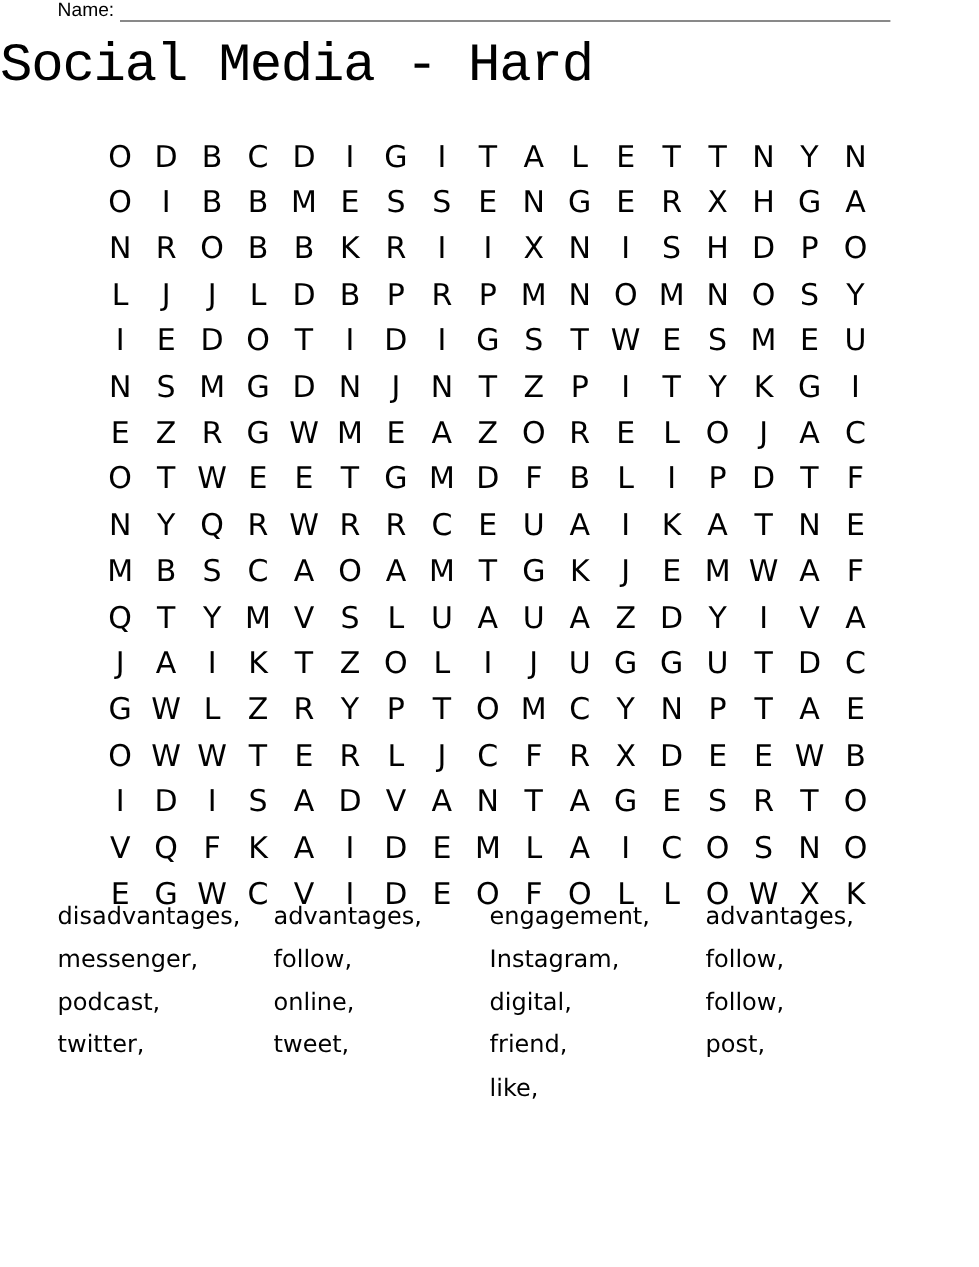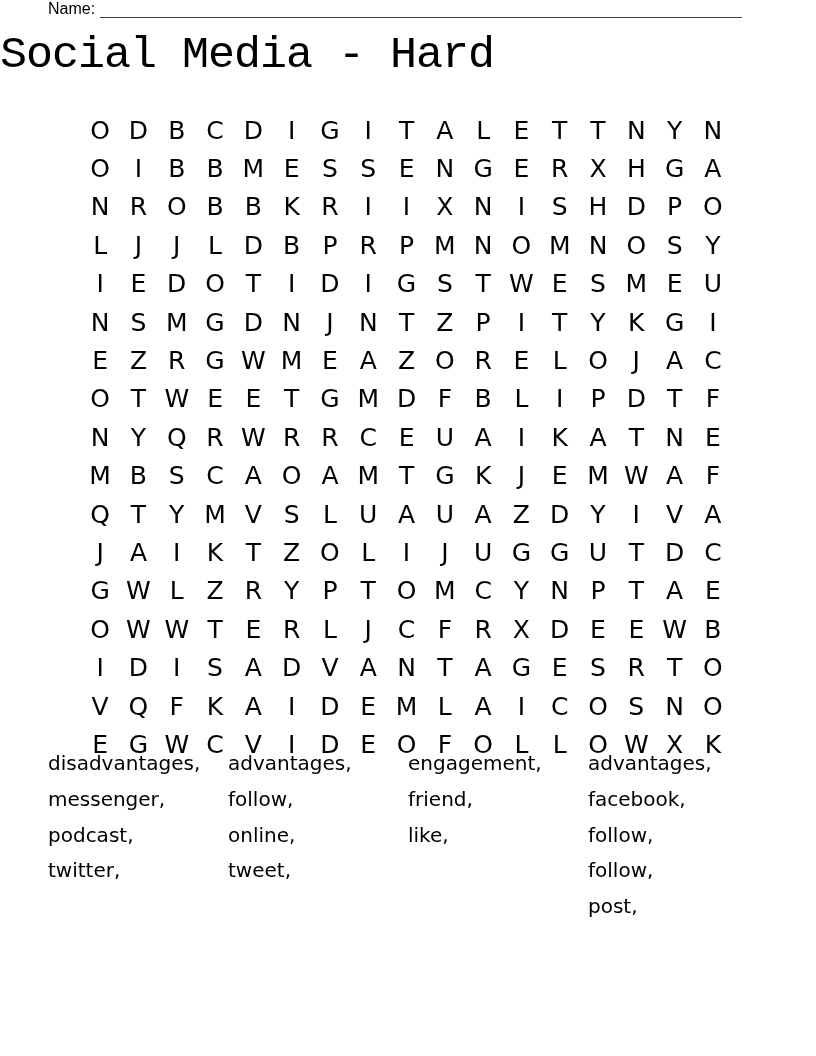--- a/index.html
+++ b/index.html
@@ -383,25 +383,26 @@
         <div class="word">twitter,</div>
       </div>
       <div class="word-col">
         <div class="word">advantages,</div>
         <div class="word">follow,</div>
         <div class="word">online,</div>
         <div class="word">tweet,</div>
       </div>
       <div class="word-col">
         <div class="word">engagement,</div>
+        <div class="word">Instagram,</div>
+        <div class="word">digital,</div>
         <div class="word">friend,</div>
         <div class="word">like,</div>
       </div>
       <div class="word-col">
         <div class="word">advantages,</div>
-        <div class="word">facebook,</div>
         <div class="word">follow,</div>
         <div class="word">follow,</div>
         <div class="word">post,</div>
       </div>
     </div>
 
 </div>
 
 </body></html>

